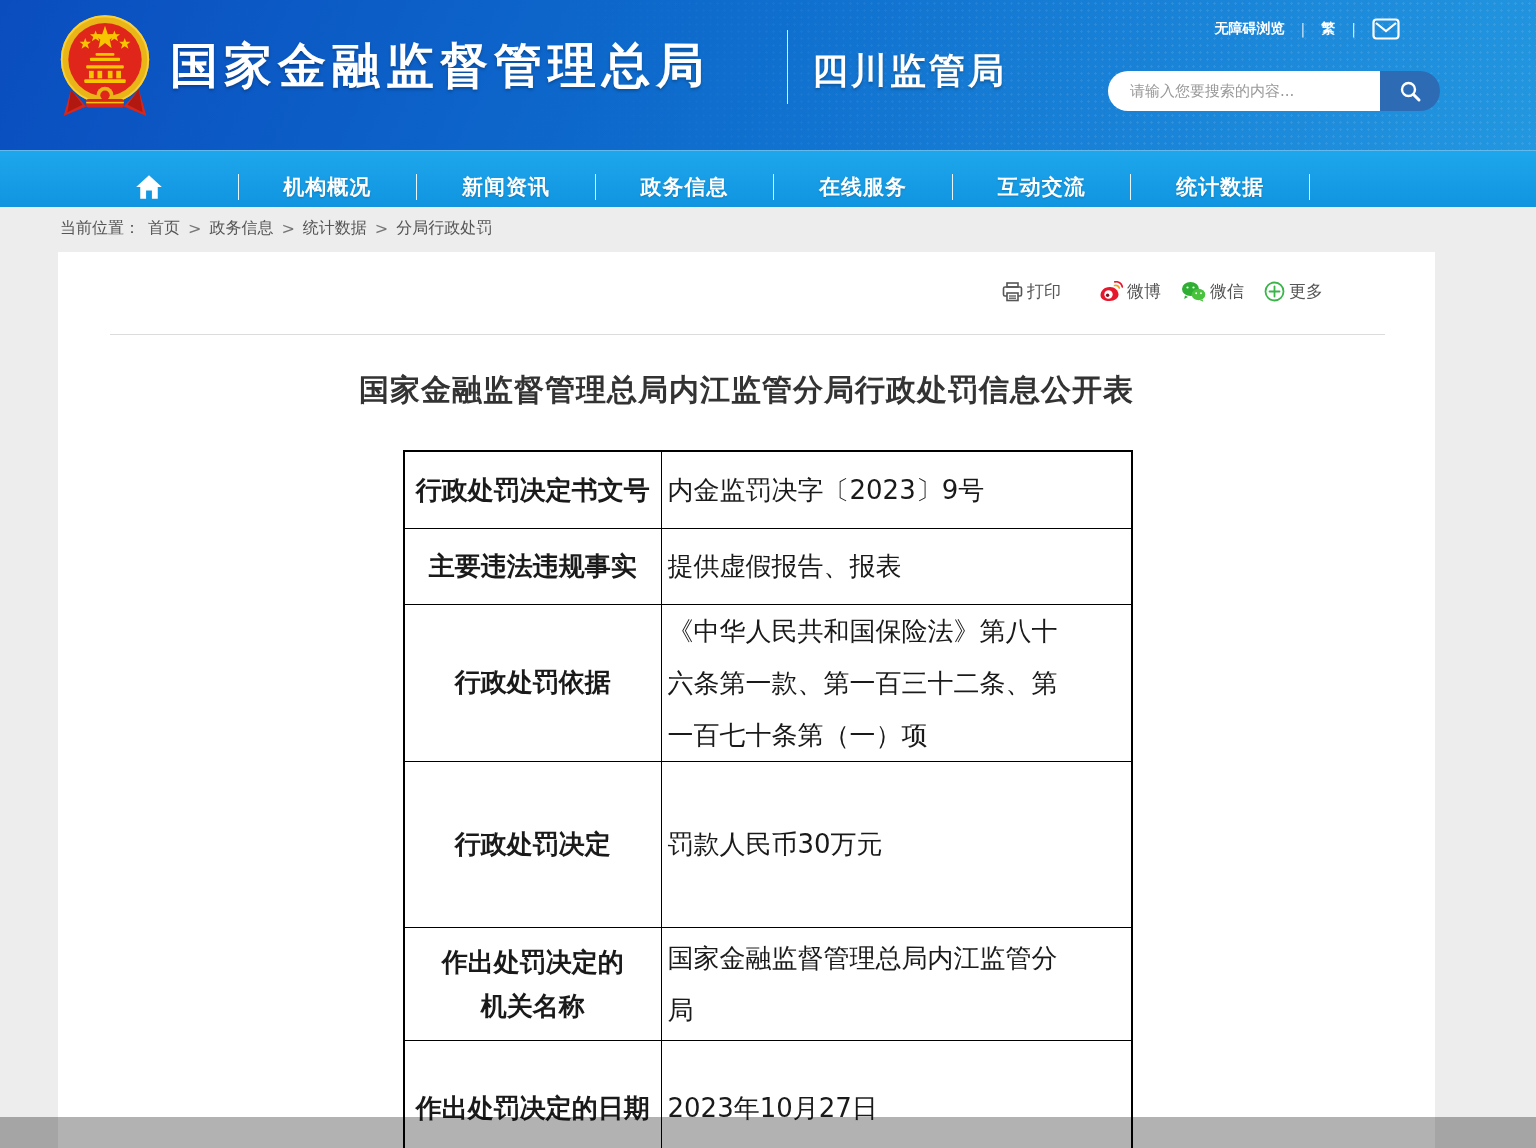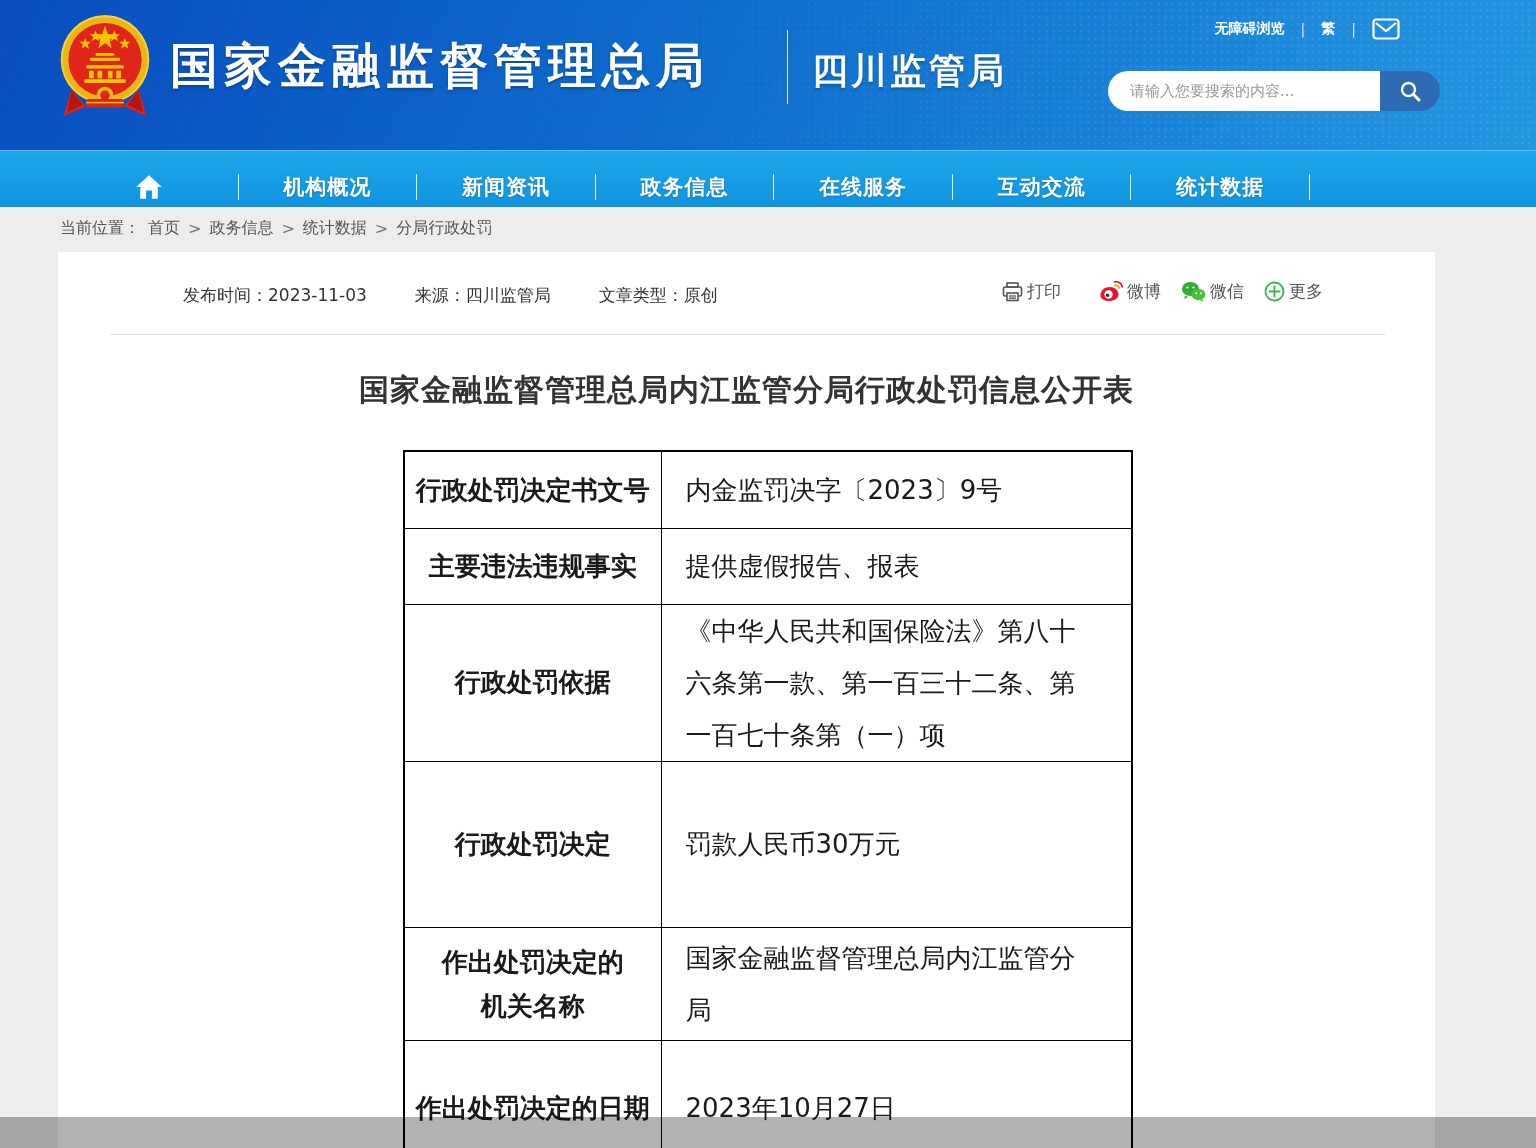--- a/index.html
+++ b/index.html
@@ -61,21 +61,21 @@
 
   .article-title { position:absolute; left:0; top:118px; width:100%; text-align:center;
     font-size:30px; font-weight:bold; color:#333; letter-spacing:1px; }
 
   
   .penalty-table { position:absolute; left:345px; top:198px; border-collapse:collapse;
     border:2px solid #000; table-layout:fixed; }
   .penalty-table th, .penalty-table td { border:1px solid #000; color:#1a1a1a; font-size:26px;
     vertical-align:middle; white-space:pre-line; }
   .penalty-table th { width:257px; font-weight:bold; text-align:center; line-height:1.7; padding:12px 6px; }
-  .penalty-table td { width:471px; text-align:left; padding:0 24px; line-height:2.0; }
+  .penalty-table td { width:471px; text-align:left; padding:0 6px; line-height:2.0; }
   .penalty-table tr:nth-child(1) { height:77px; }
   .penalty-table tr:nth-child(2) { height:76px; }
   .penalty-table tr:nth-child(3) { height:76px; }
   .penalty-table tr:nth-child(4) { height:166px; }
   .penalty-table tr:nth-child(5) { height:75px; }
   .penalty-table tr:nth-child(6) { height:136px; }
   .penalty-table tr:nth-child(7) { height:90px; }
 
   
   .bottom-overlay { position:absolute; left:0; top:1117px; width:1536px; height:31px;
@@ -168,25 +168,20 @@
     <span class="crumb-sep">&gt;</span>
     <a>政务信息</a>
     <span class="crumb-sep">&gt;</span>
     <a>统计数据</a>
     <span class="crumb-sep">&gt;</span>
     <a>分局行政处罚</a>
   </div>
 
   <div class="panel">
 
-    <div class="meta-row">
-      <span class="meta-item"><span>发布时间：</span><span>2023-11-03</span></span>
-      <span class="meta-item"><span>来源：</span><span>四川监管局</span></span>
-      <span class="meta-item"><span>文章类型：</span><span>原创</span></span>
-    </div>
 
     <div class="share-row">
       <span class="share-item" style="margin-right:18px;">
         <svg width="21" height="20" viewBox="0 0 21 20">
           <rect x="5" y="1" width="11" height="4" fill="none" stroke="#555" stroke-width="1.6"></rect>
           <rect x="1.5" y="5" width="18" height="9" rx="1.5" fill="none" stroke="#555" stroke-width="1.6"></rect>
           <rect x="5" y="11" width="11" height="7.5" fill="#fff" stroke="#555" stroke-width="1.6"></rect>
           <line x1="7" y1="14" x2="14" y2="14" stroke="#555" stroke-width="1.3"></line>
           <line x1="7" y1="16.2" x2="14" y2="16.2" stroke="#555" stroke-width="1.3"></line>
         </svg>

